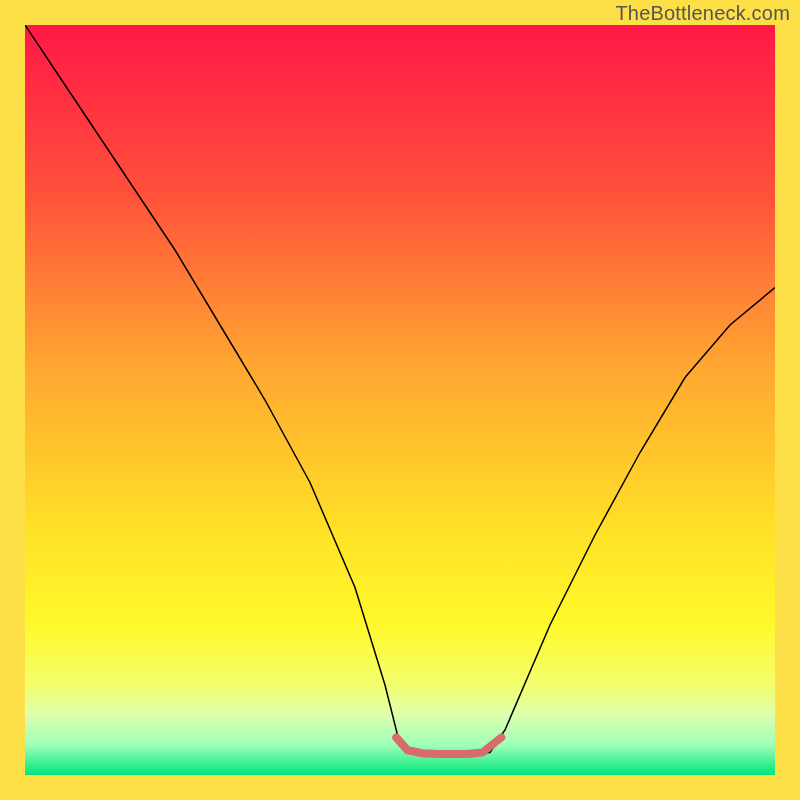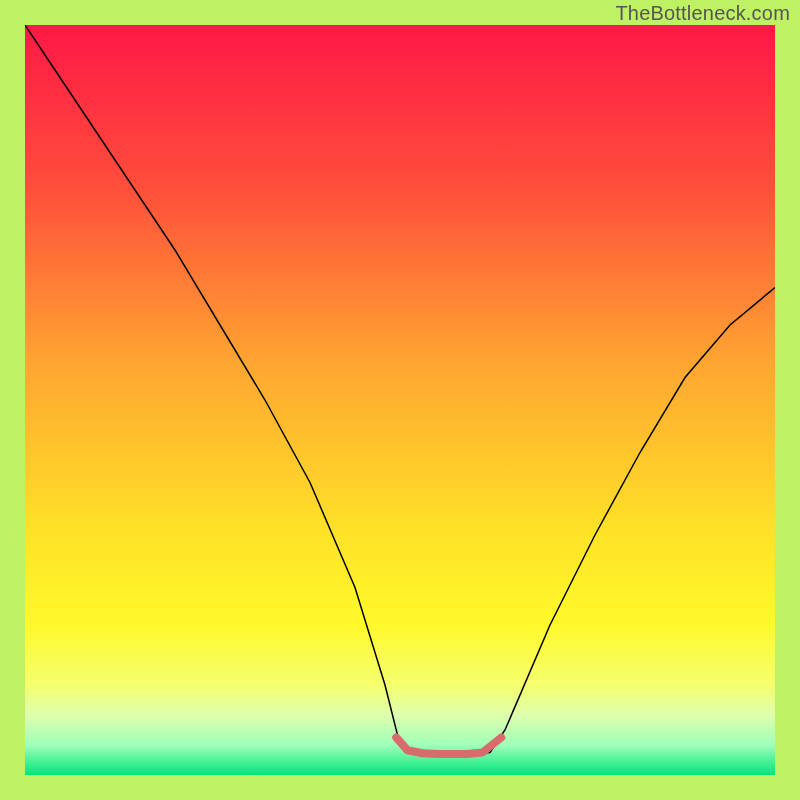--- a/index.html
+++ b/index.html
@@ -7,21 +7,21 @@
     padding: 0;
     width: 800px;
     height: 800px;
     background: #000;
     overflow: hidden;
   }
   .frame {
     position: relative;
     width: 800px;
     height: 800px;
-    background: #bef264;
+    background: #fde047;
   }
   .plot {
     position: absolute;
     left: 25px;
     top: 25px;
     width: 750px;
     height: 750px;
     overflow: hidden;
   }
   .attribution {

